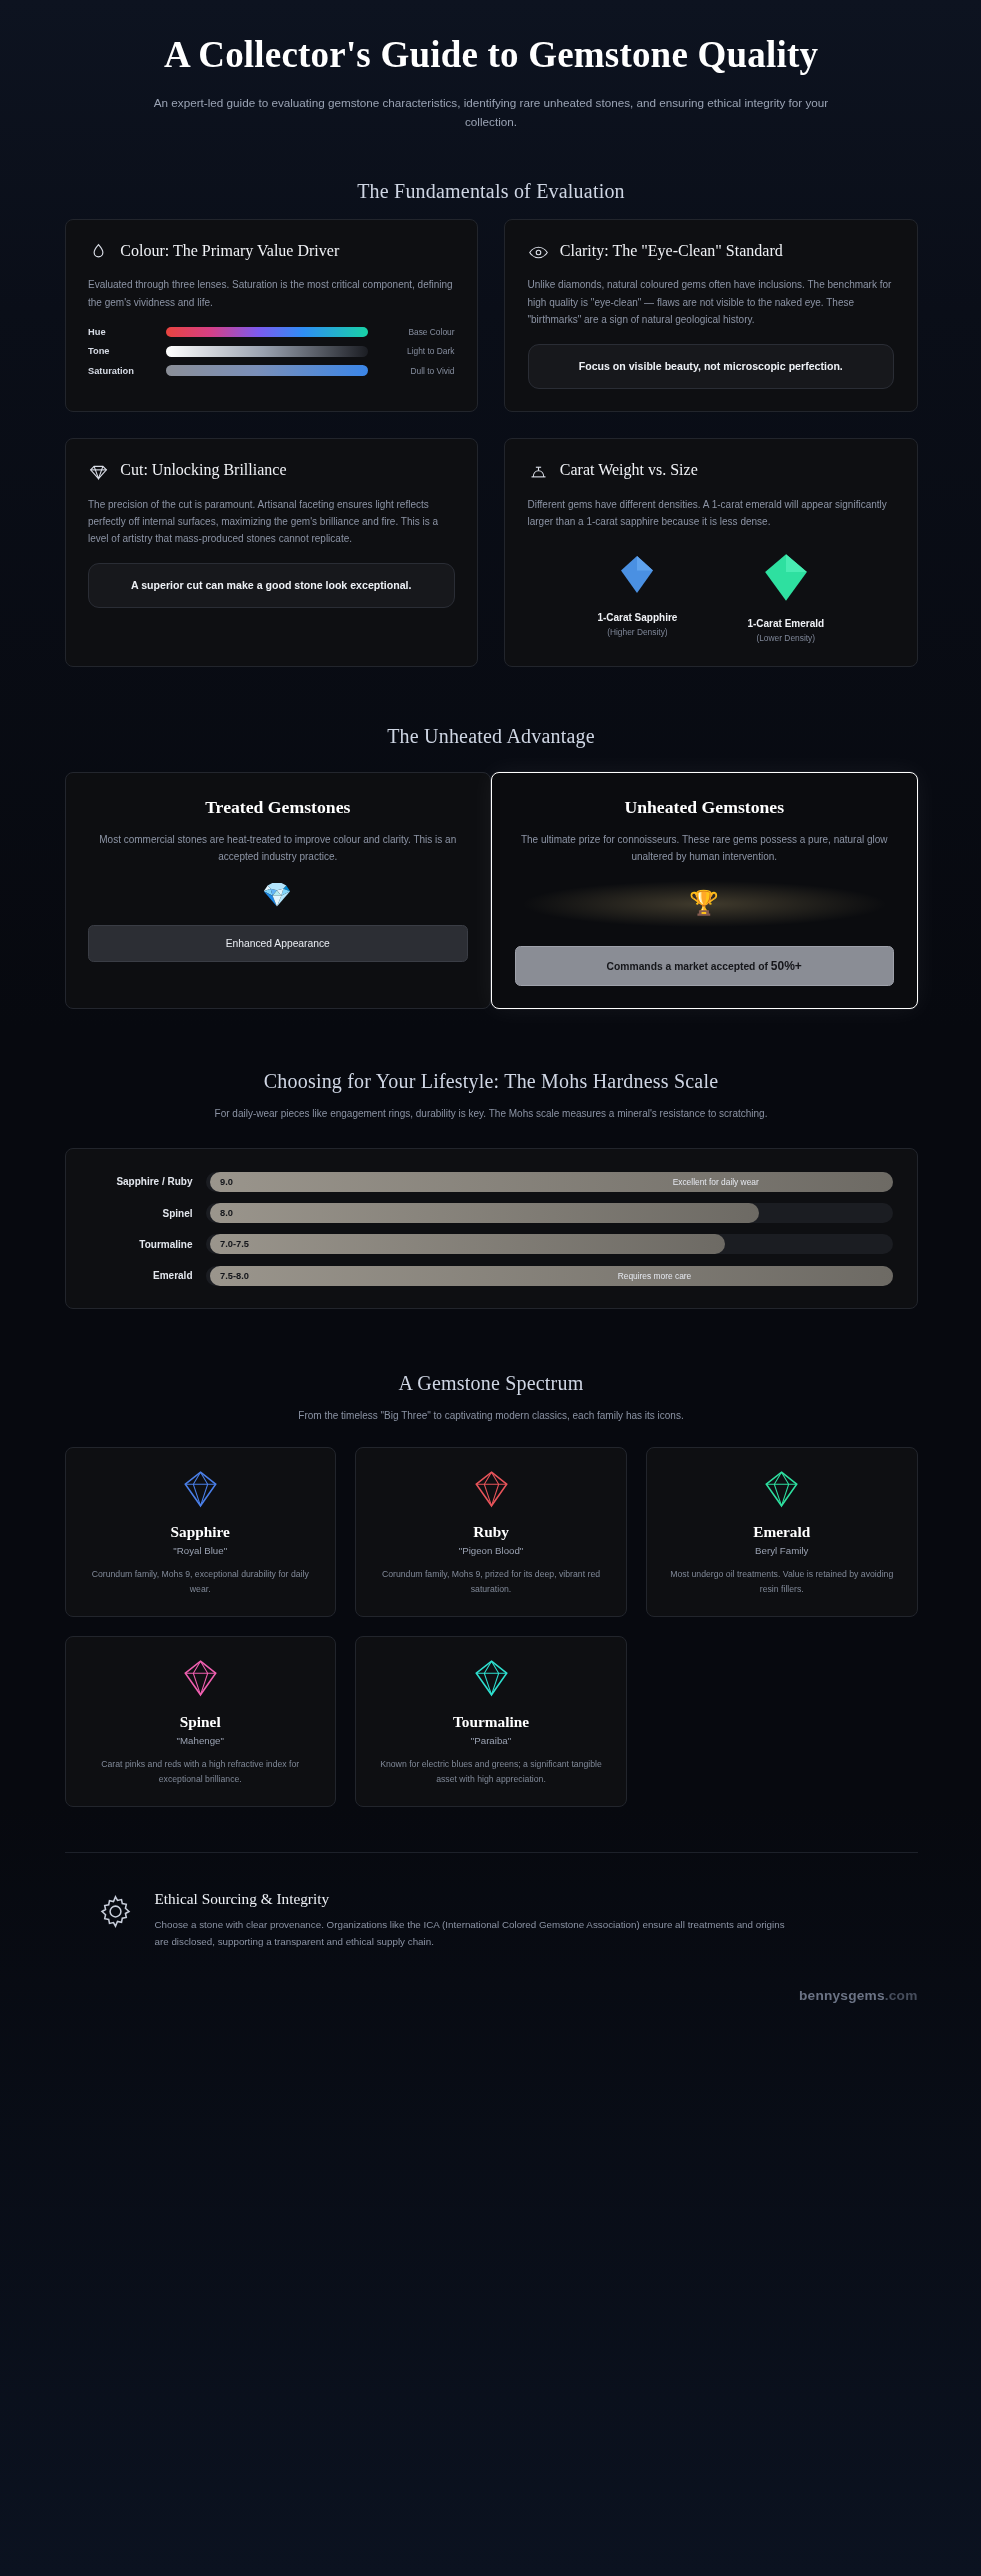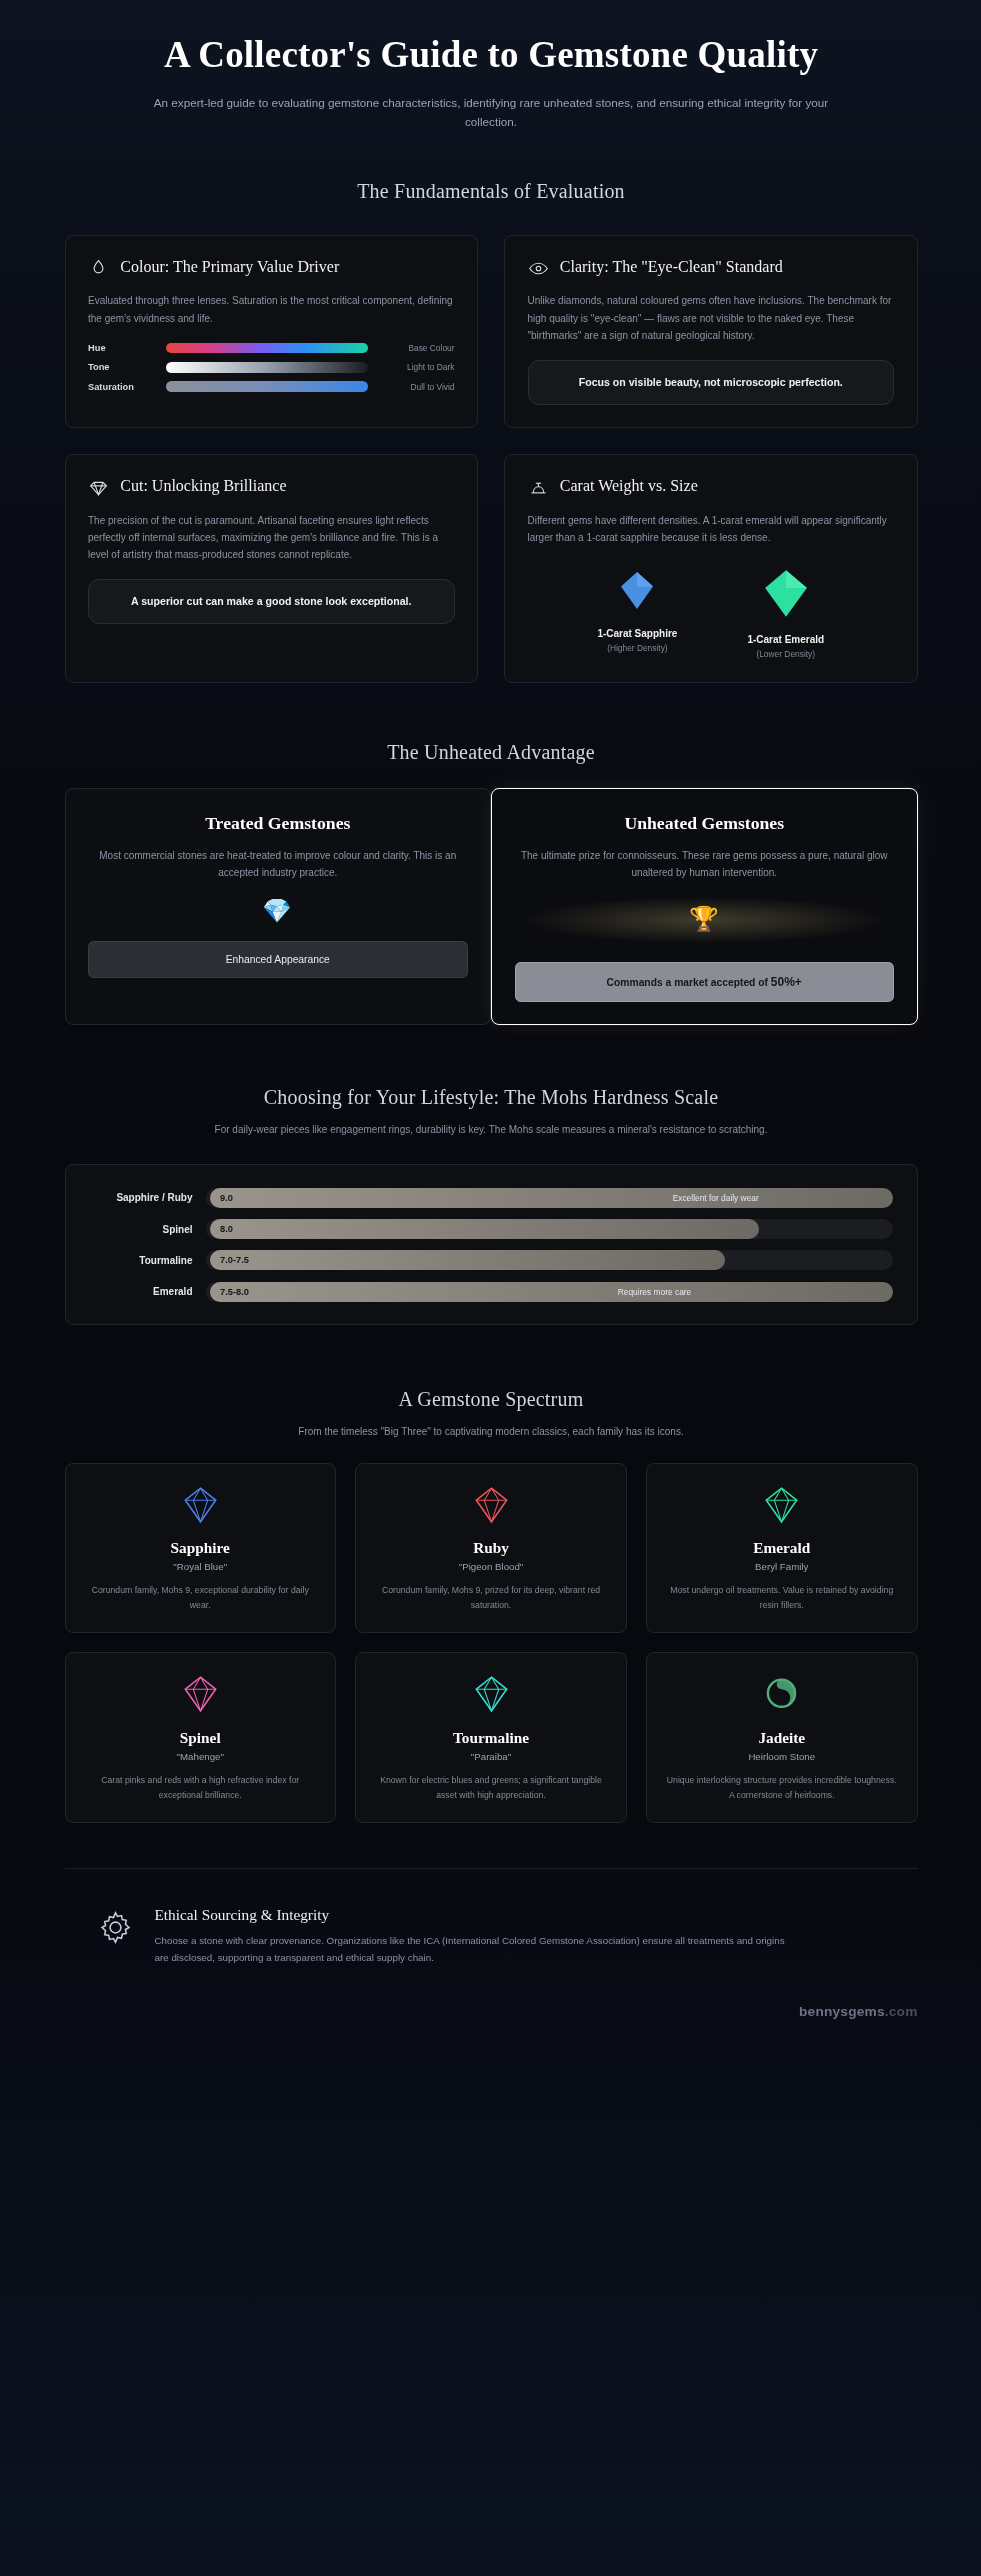--- a/index.html
+++ b/index.html
@@ -252,21 +252,21 @@
 <div class="page">
 
   <div class="hero inner">
     <h1>A Collector's Guide to Gemstone Quality</h1>
     <p>An expert-led guide to evaluating gemstone characteristics, identifying rare unheated stones, and ensuring ethical integrity for your collection.</p>
   </div>
 
   <div class="inner" style="margin-top:48px;">
     <div class="section-title">The Fundamentals of Evaluation</div>
 
-    <div class="grid2" style="margin-top:32px;">
+    <div class="grid2" style="margin-top:16px;">
 
       <div class="card">
         <div class="card-head">
           <span class="card-icon">
             <svg viewBox="0 0 24 24" width="21" height="21" fill="none" stroke="#d9dde6" stroke-width="1.3">
               <path d="M12 3c3.2 3.6 5 6.3 5 9a5 5 0 0 1-10 0c0-2.7 1.8-5.4 5-9z"></path>
             </svg>
           </span>
           <div class="card-title">Colour: The Primary Value Driver</div>
         </div>
@@ -475,29 +475,20 @@
       <div class="gem-card">
         <svg width="37" height="40" viewBox="0 0 46 50">
           <polygon points="23,4 42,19 23,46 4,19" fill="none" stroke="#2ee0d0" stroke-width="2"></polygon>
           <path d="M4 19h38M23 4L14 19l9 27 9-27L23 4" fill="none" stroke="#2ee0d0" stroke-width="1.3"></path>
         </svg>
         <div class="gem-name">Tourmaline</div>
         <div class="gem-sub">"Paraiba"</div>
         <div class="gem-desc">Known for electric blues and greens; a significant tangible asset with high appreciation.</div>
       </div>
 
-      <div class="gem-card">
-        <svg width="37" height="40" viewBox="0 0 46 50">
-          <circle cx="23" cy="24" r="17" fill="none" stroke="#4fae7e" stroke-width="3"></circle>
-          <path d="M23 7a17 17 0 0 1 0 34 11 11 0 0 0 0-22 6 6 0 0 1 0-12z" fill="#4fae7e" opacity=".85"></path>
-        </svg>
-        <div class="gem-name">Jadeite</div>
-        <div class="gem-sub">Heirloom Stone</div>
-        <div class="gem-desc">Unique interlocking structure provides incredible toughness. A cornerstone of heirlooms.</div>
-      </div>
     </div>
   </div>
 
   <div class="inner" style="margin-top:45px; padding-bottom:35px;">
     <div class="divider"></div>
     <div class="ethics" style="margin-top:37px;">
       <span class="ethics-icon">
         <svg viewBox="0 0 48 48" width="37" height="37" fill="none" stroke="#c8cedb" stroke-width="2">
           <circle cx="24" cy="24" r="7"></circle>
           <path d="M24 5l2.6 4.6 5.2-1.1 1 5.2 5.2 1-1.1 5.2L41.5 24l-4.6 2.6 1.1 5.2-5.2 1-1 5.2-5.2-1.1L24 43l-2.6-4.6-5.2 1.1-1-5.2-5.2-1 1.1-5.2L6.5 24l4.6-2.6-1.1-5.2 5.2-1 1-5.2 5.2 1.1L24 5z"></path>

